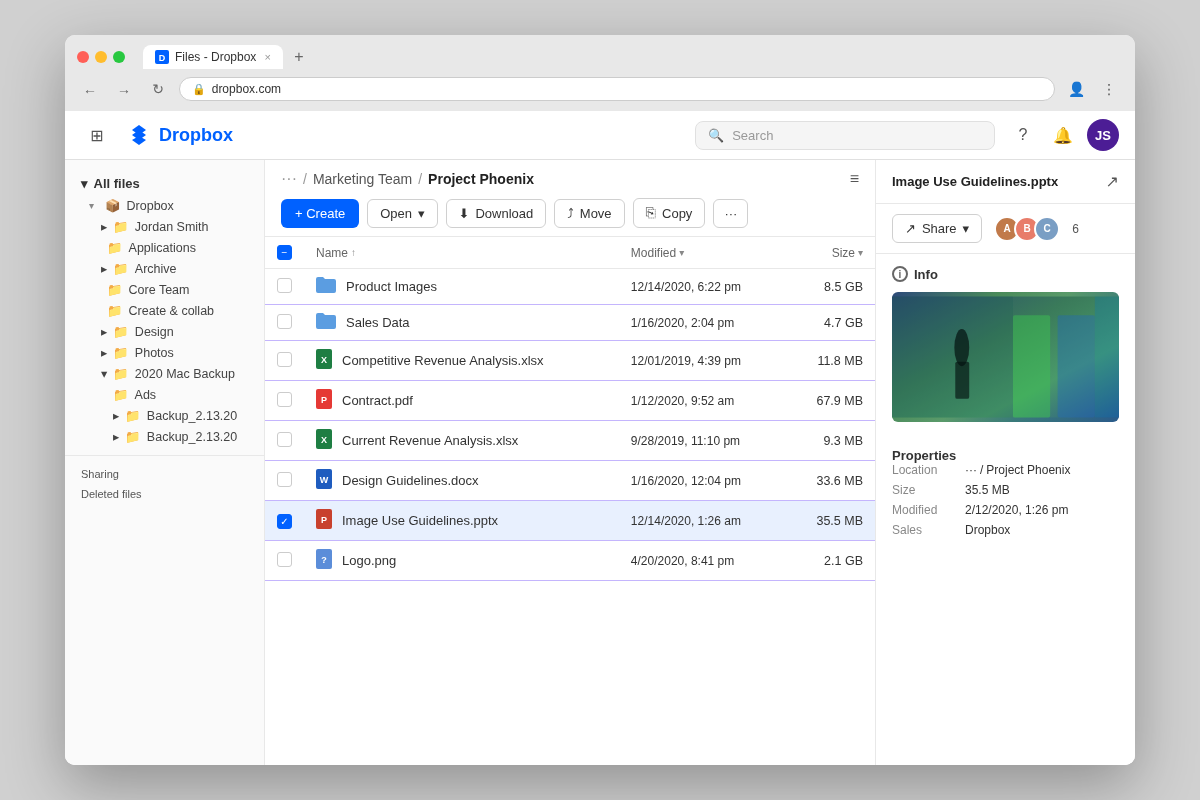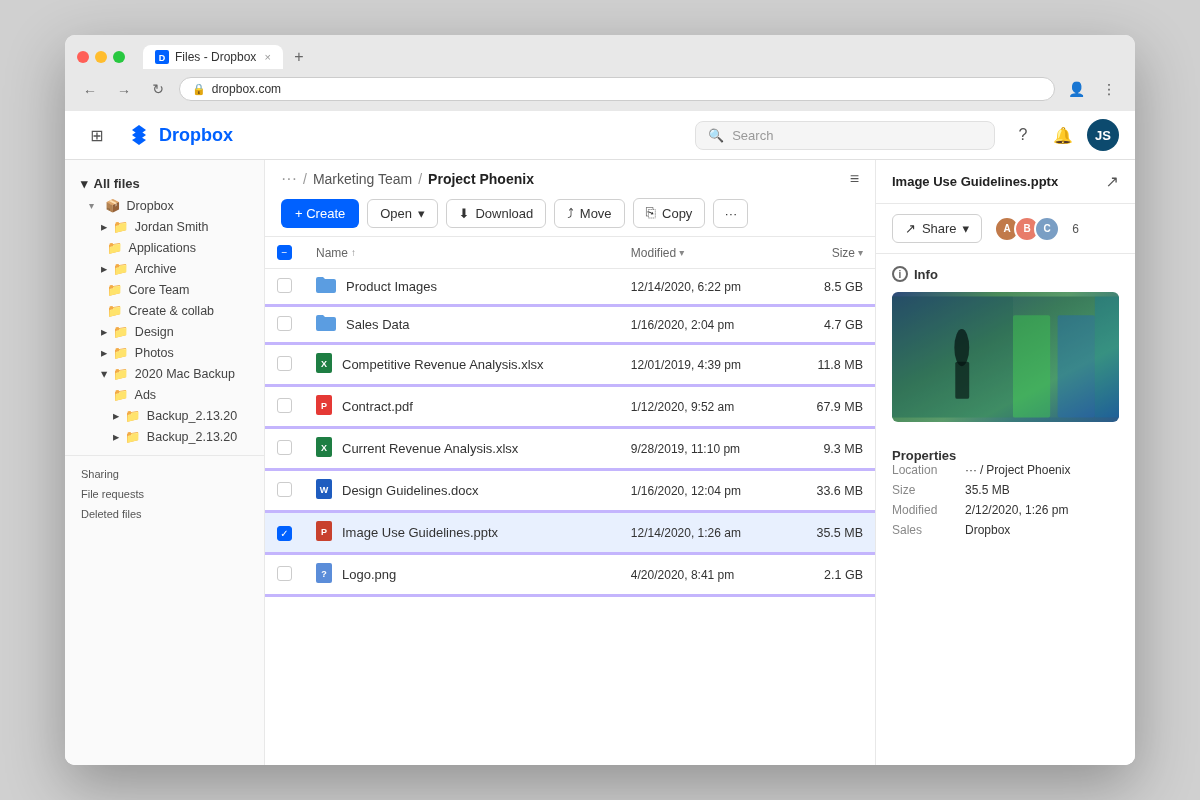--- a/index.html
+++ b/index.html
@@ -131,21 +131,21 @@
     .search-icon { color: #999; font-size: 13px; }
     .topbar-right { display: flex; align-items: center; gap: 8px; }
     .topbar-icon-btn {
       width: 32px; height: 32px;
       background: none; border: none;
       cursor: pointer;
       display: flex; align-items: center; justify-content: center;
       border-radius: 50%;
       color: #555; font-size: 16px;
     }
-    .avatar { width: 32px; height: 32px; border-radius: 50%; background: #0c4a6e; display: flex; align-items: center; justify-content: center; color: #fff; font-size: 13px; font-weight: 600; cursor: pointer; }
+    .avatar { width: 32px; height: 32px; border-radius: 50%; background: #4c1d95; display: flex; align-items: center; justify-content: center; color: #fff; font-size: 13px; font-weight: 600; cursor: pointer; }
 
     
     .content-area {
       flex: 1;
       display: flex;
       overflow: hidden;
     }
 
     
     .sidebar {
@@ -276,21 +276,21 @@
       text-align: left;
       color: #666;
       font-weight: 500;
       font-size: 12px;
       border-bottom: 1px solid #e8e8e8;
       background: #fff;
       position: sticky;
       top: 0;
     }
     .file-table thead th:first-child { width: 32px; padding-left: 12px; }
-    .file-table tbody tr { border-bottom: 3px solid #c4b5fd; }
+    .file-table tbody tr { border-bottom: 1px solid #c4b5fd; }
     .file-table tbody tr.selected { background: #e8f0fe; }
     .file-table td { padding: 8px 12px; color: #333; }
     .file-table td:first-child { padding-left: 12px; }
     .file-name-cell { display: flex; align-items: center; }
     .file-name-text { color: #333; }
     .col-modified { color: #666; font-size: 12px; }
     .col-size { color: #666; font-size: 12.5px; text-align: right; }
     .th-sort { display: flex; align-items: center; gap: 3px; }
     .sort-arrow { font-size: 10px; color: #888; }
 
@@ -525,21 +525,20 @@
         </div>
 
         <div class="sidebar-sub-item" style="padding-left: 44px;">
           <span class="arrow">▸</span>
           <span style="color:#5b9de1">📁</span>
           <span>Backup_2.13.20</span>
         </div>
 
         <div class="sidebar-divider"></div>
         <div class="sidebar-link">Sharing</div>
-        <div class="sidebar-link">File requests</div>
         <div class="sidebar-link">Deleted files</div>
       </div>
 
       <div class="file-area">
 
         <div class="file-header">
           <div class="breadcrumb">
             <span class="breadcrumb-dots">···</span>
             <span class="breadcrumb-sep">/</span>
             <span class="breadcrumb-item">Marketing Team</span>

